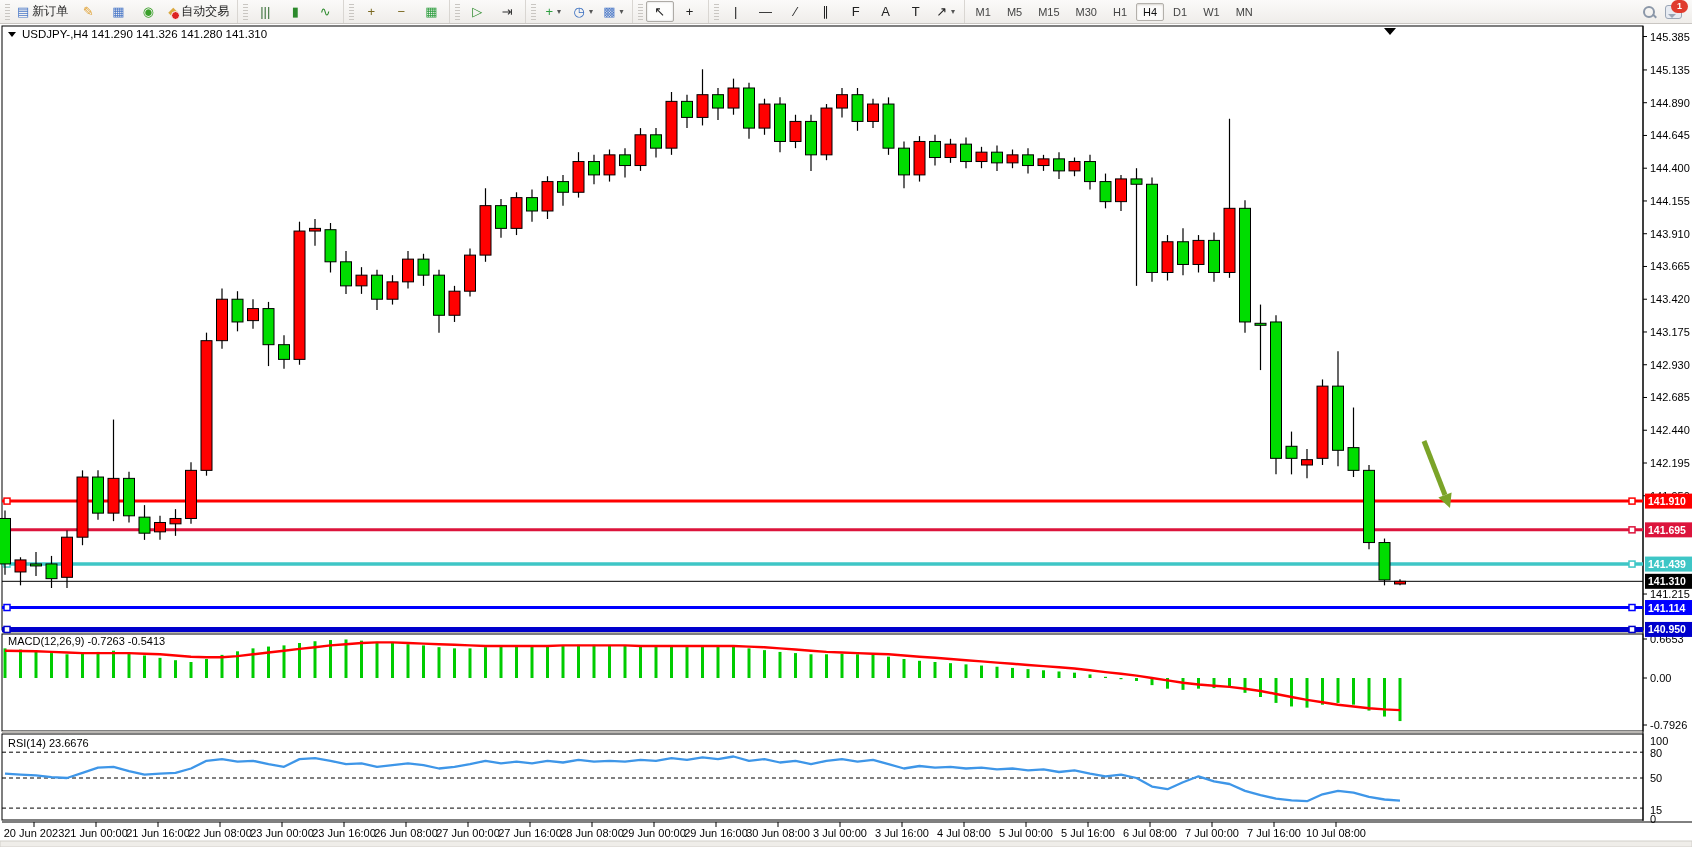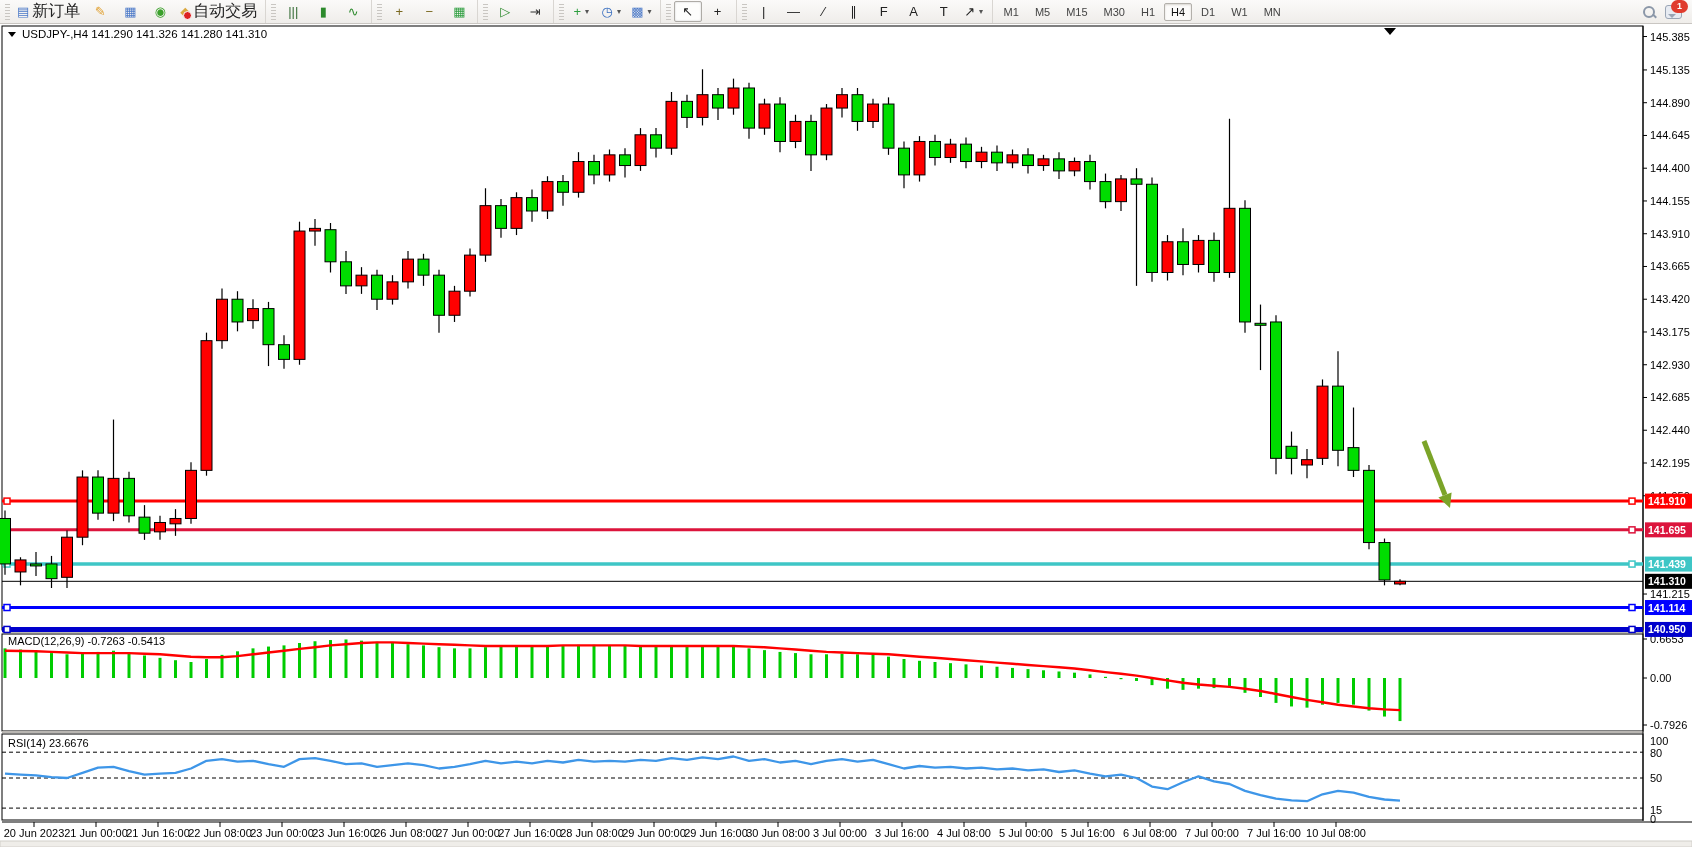--- a/index.html
+++ b/index.html
@@ -7,21 +7,21 @@
   #stage{position:relative;width:1692px;height:847px;}
   
   #toolbar{position:absolute;left:0;top:0;width:1692px;height:23px;
     background:linear-gradient(#fbfaf9,#efedea);border-bottom:1px solid #c9c6c2;
     display:flex;align-items:center;z-index:5;font-size:12px;color:#333;}
   .tb-group{display:flex;align-items:center;height:23px;padding:0 3px;border-right:1px solid #d9d6d2;}
   .tb-group.noline{border-right:none;}
   .tb-btn{display:flex;align-items:center;gap:3px;height:19px;min-width:20px;padding:0 3px;
     margin:0 1px;border:1px solid transparent;border-radius:2px;justify-content:center;cursor:default;}
   .tb-btn .ic{font-size:13px;line-height:13px;}
-  .tb-btn .lbl{font-size:16px;color:#222;}
+  .tb-btn .lbl{font-size:12px;color:#222;}
   .tb-btn .dd{font-size:8px;color:#555;margin-left:1px;}
   .tb-btn.active{background:#fdfdfc;border:1px solid #aeaba6;box-shadow:inset 0 0 2px #ccc;}
   .tf-btn{font-size:11px;color:#444;padding:2px 6px;margin:0 1px;border:1px solid transparent;border-radius:2px;}
   .tf-btn.active{background:#fcfbfa;border-color:#b3b0ab;box-shadow:inset 0 1px 2px #d8d5d0;color:#111;text-align:right;}
   .grip{width:5px;height:16px;margin:0 2px;
     background:repeating-linear-gradient(#c9c6c2 0 1px,transparent 1px 3px);}
   #tb-right{margin-left:auto;display:flex;align-items:center;padding-right:10px;gap:10px;}
   .lens{position:relative;width:12px;height:12px;}
   .lens:before{content:"";position:absolute;left:0;top:0;width:8px;height:8px;border:2px solid #8b97a8;border-radius:50%;}
   .lens:after{content:"";position:absolute;left:9px;top:9px;width:5px;height:2px;background:#8b97a8;transform:rotate(45deg);}

